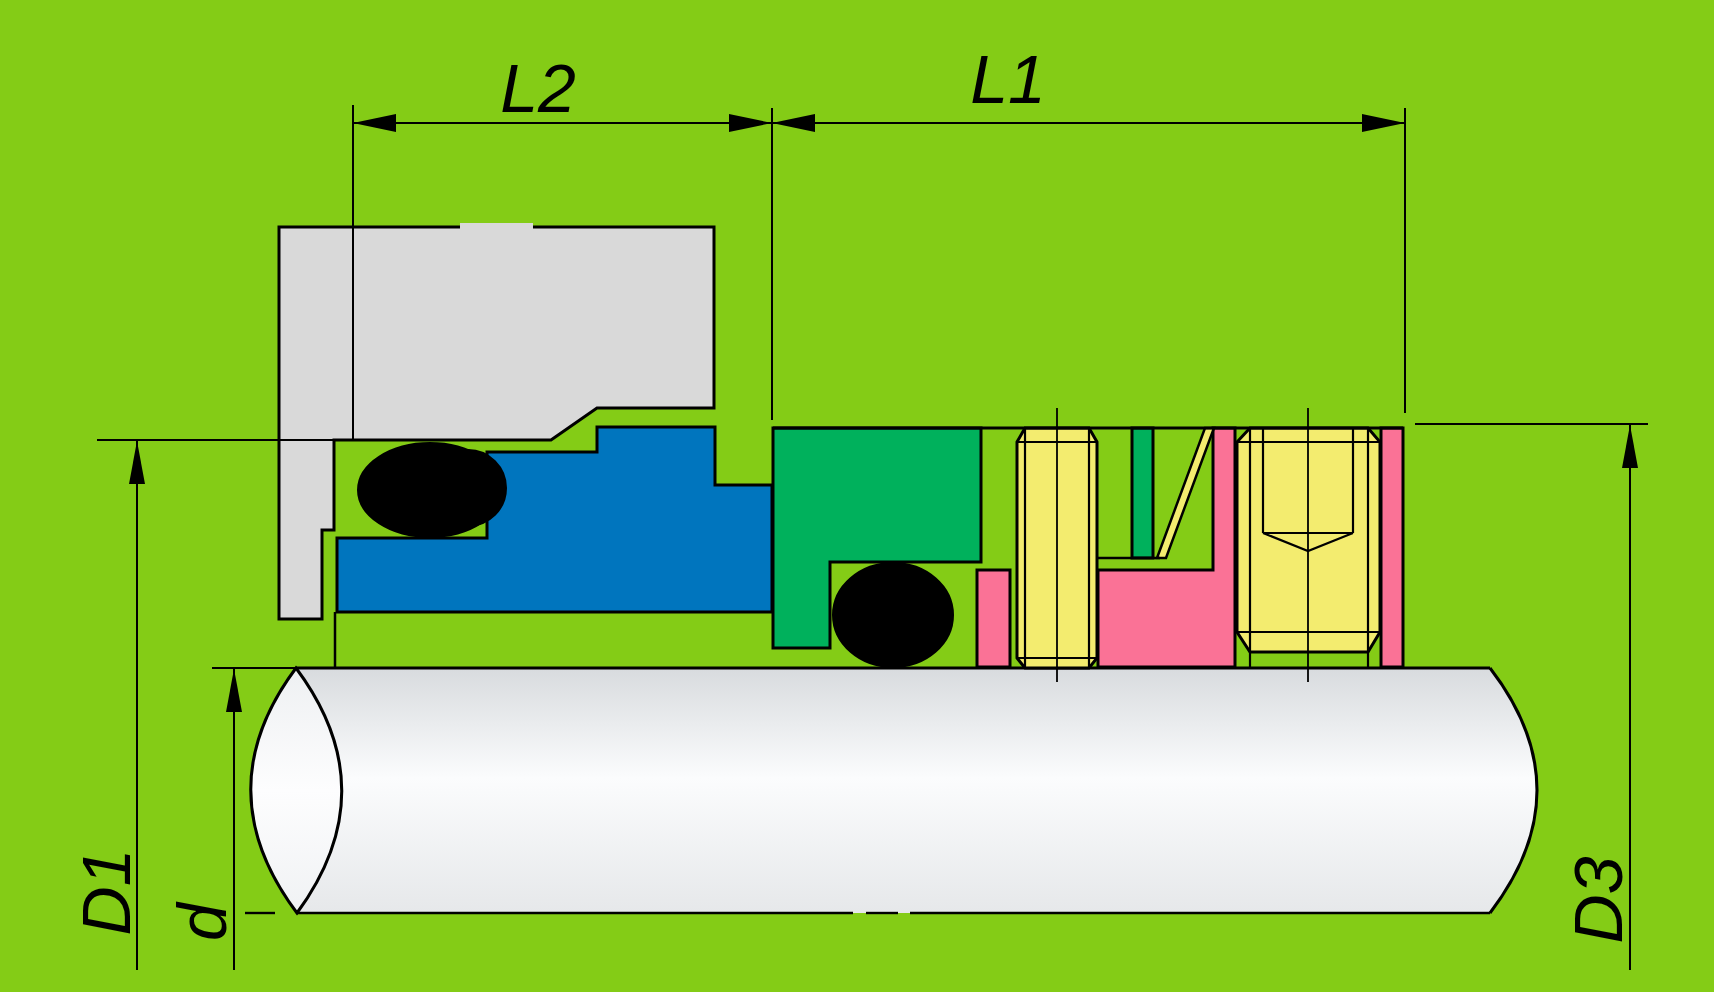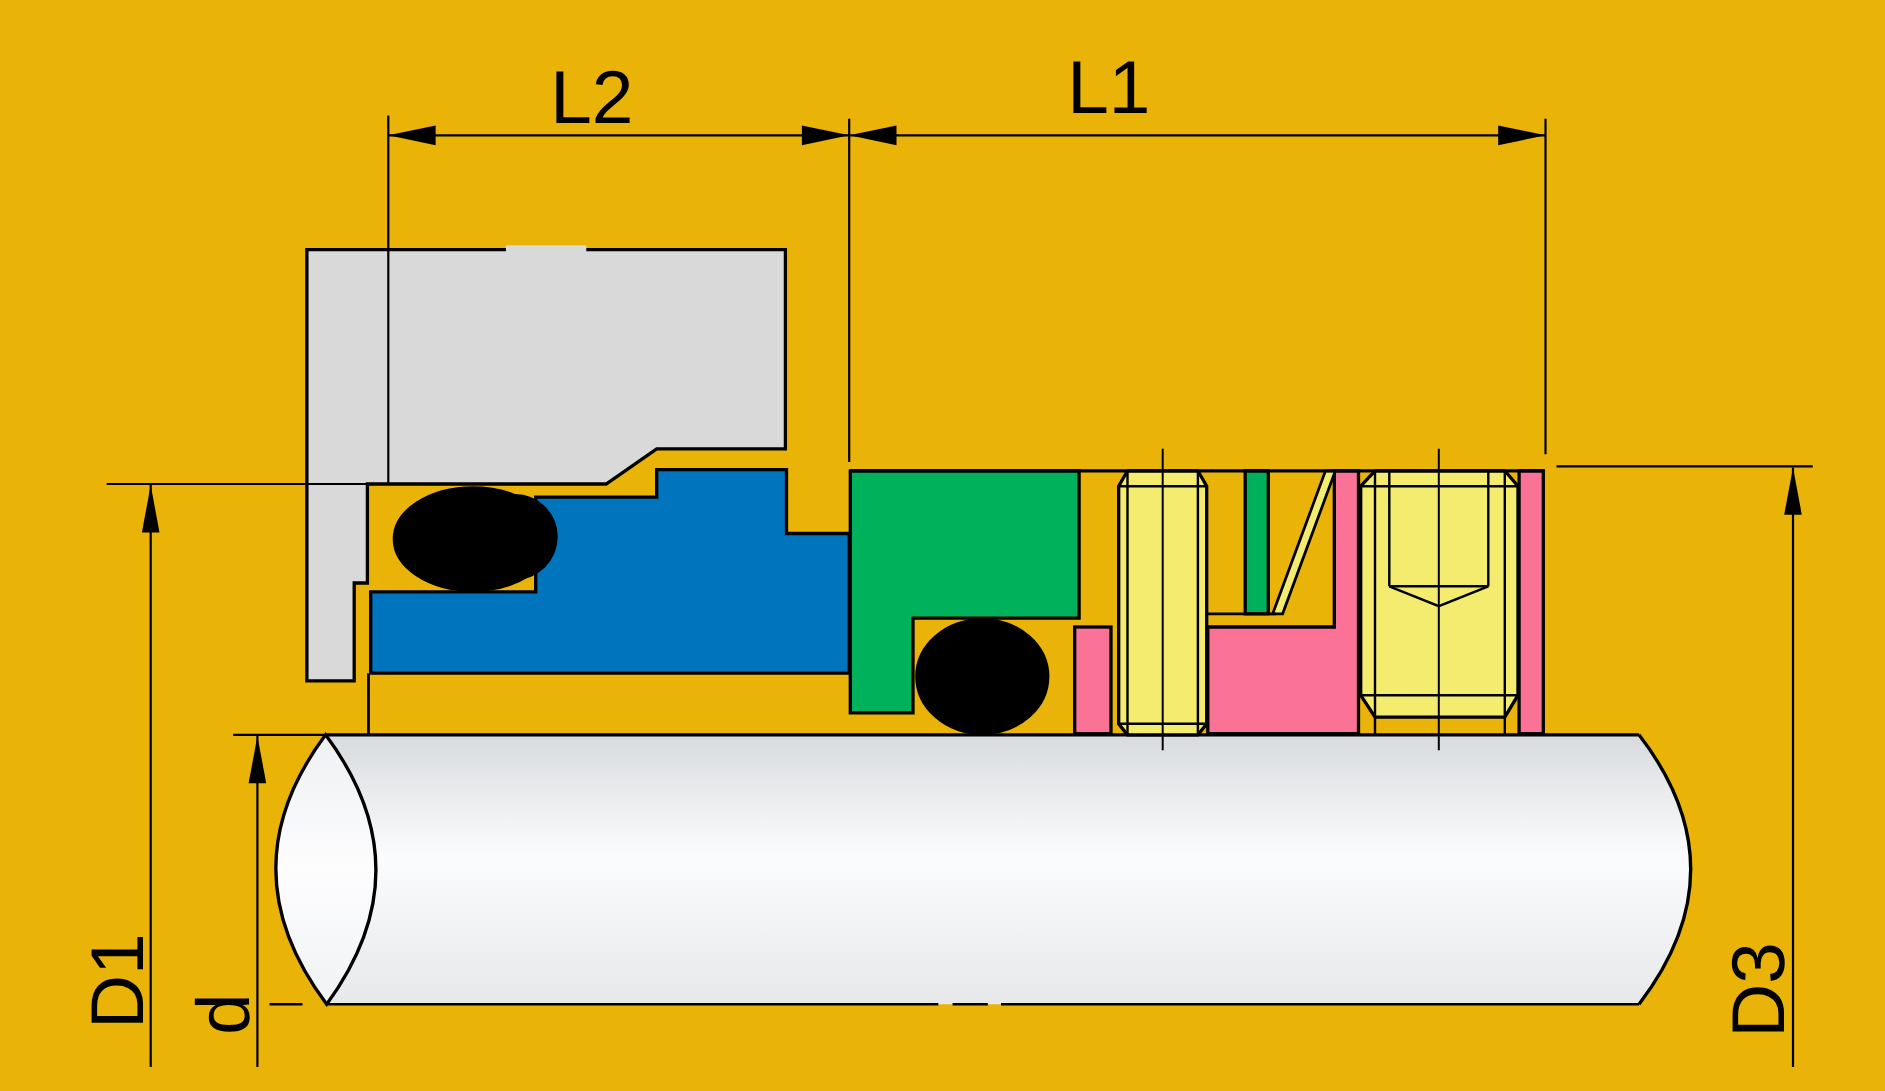--- a/index.html
+++ b/index.html
@@ -1,16 +1,16 @@
 <!DOCTYPE html>
 <html><head>
 <meta charset="utf-8">
 <style>
   html,body{margin:0;padding:0;background:#ffffff;}
-  .stage{width:1714px;height:992px;position:relative;background:#eab308;overflow:hidden;}
+  .stage{width:1714px;height:992px;position:relative;background:#84cc16;overflow:hidden;font-style:italic;}
   svg{display:block;}
   text{font-family:"Liberation Sans","DejaVu Sans",sans-serif;fill:#000;}
   .dimtext{font-size:68px;}
 </style>
 </head>
 <body>
 
 <div class="stage">
 <svg width="1714" height="992" viewBox="0 0 1714 992">
   <defs>

